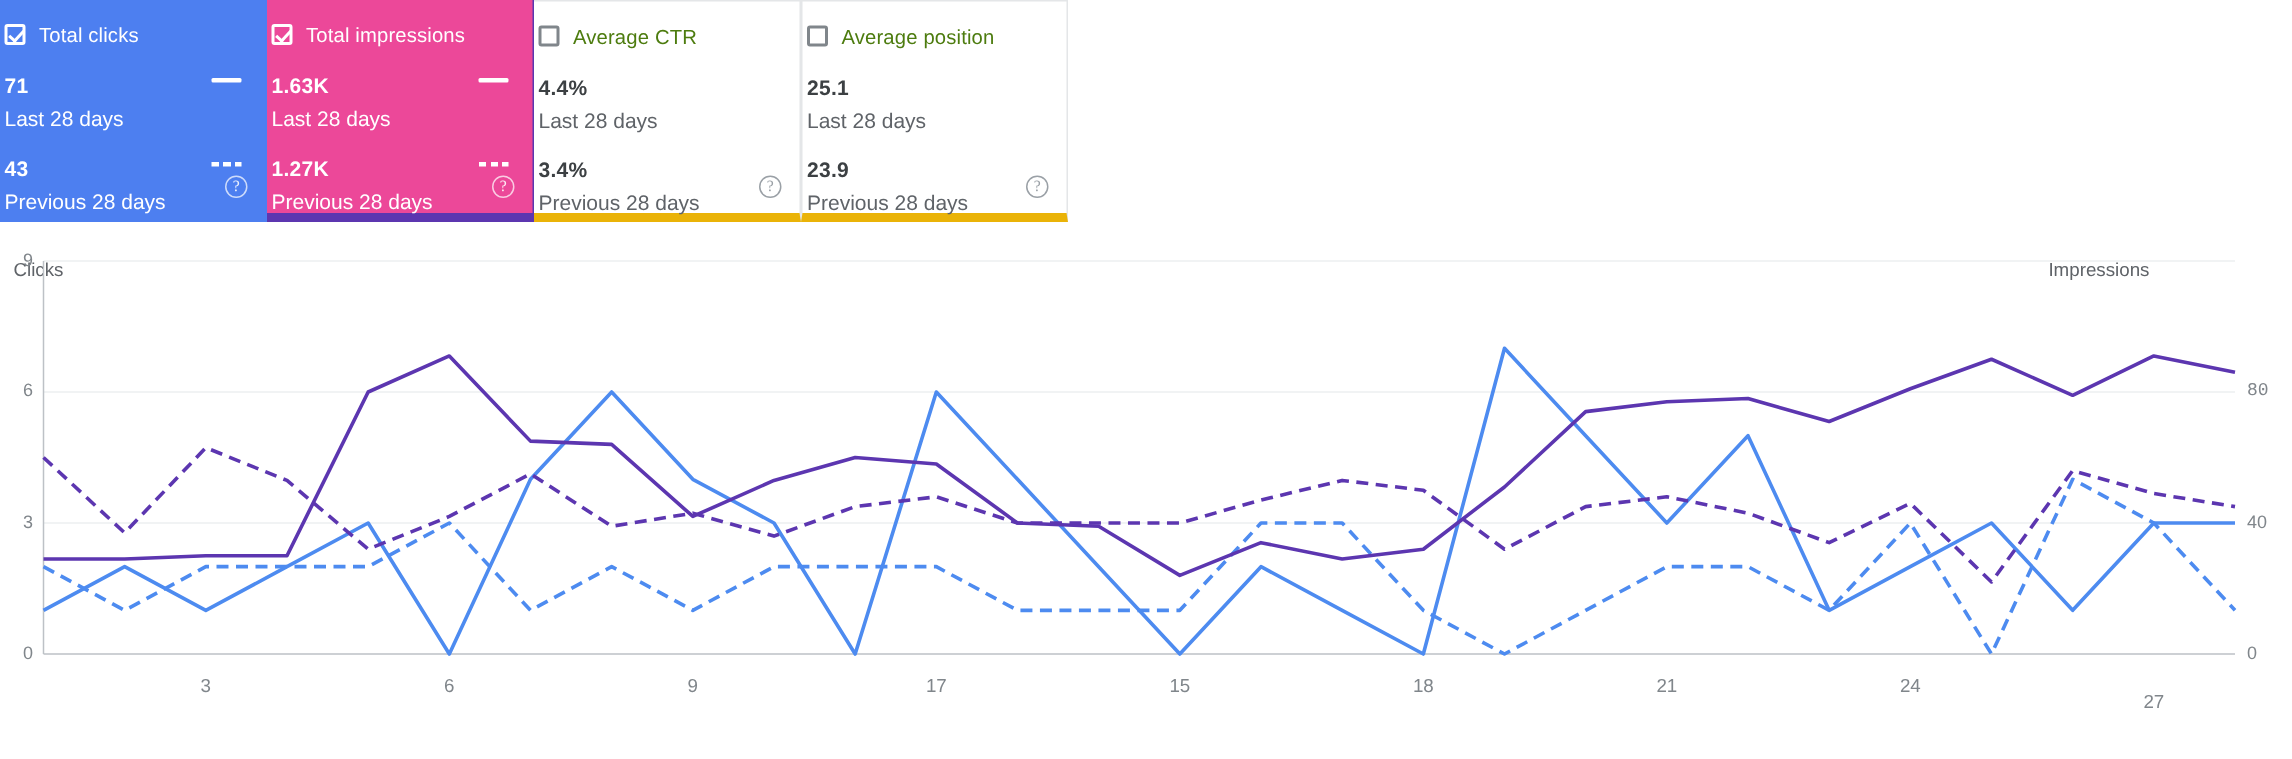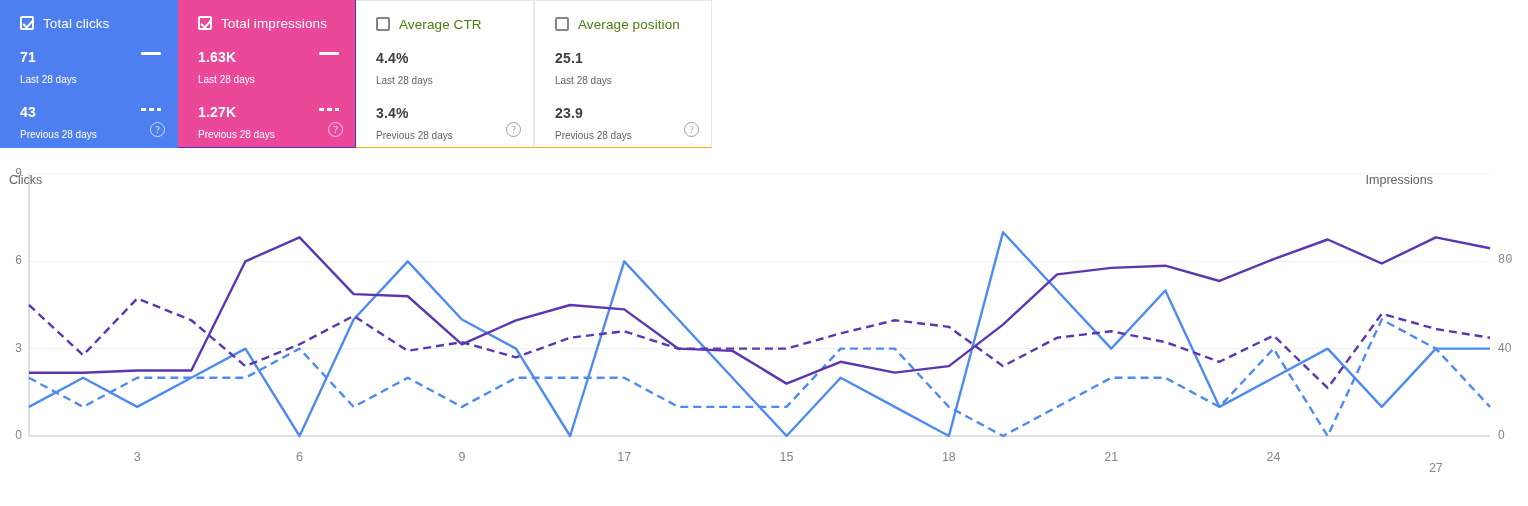--- a/index.html
+++ b/index.html
@@ -14,23 +14,23 @@
   
   #metric-cards {
     display: flex;
     height: 148px;
     width: 713px;
     align-items: stretch;
   }
   .metric-card {
     position: relative;
     width: 178px;
-    padding: 14px 16px 0 20px;
+    padding: 14px 16px 0 3px;
     border-right: 1px solid #e4e6e8;
-    border-bottom: 1px solid #eab308;
+    border-bottom: 6px solid #eab308;
   }
   .metric-card.first { border-left: none; }
   .metric-card.selected-blue {
     background: #4d7ff0;
     border-right-color: #4d7ff0;
     border-bottom-color: #4d7ff0;
   }
   .metric-card.selected-purple {
     background: #ec4899;
     border-right-color: #5c36b0;
@@ -73,21 +73,21 @@
   }
   .metric-block { margin-top: 13px; }
   .metric-block.second { margin-top: 12px; }
   .big-num {
     font-size: 14px;
     font-weight: bold;
     line-height: 24px;
     letter-spacing: .2px;
   }
   .sub-label {
-    font-size: 10px;
+    font-size: 14px;
     line-height: 17px;
     margin-top: 2px;
   }
   .on-color .big-num, .big-num.on-color { color: #ffffff; }
   .on-color .sub-label, .sub-label.on-color { color: #ffffff; }
   .big-num.off-color { color: #3c4043; }
   .sub-label.off-color { color: #5f6368; }
 
   .legend-dash {
     margin-top: 20px;

